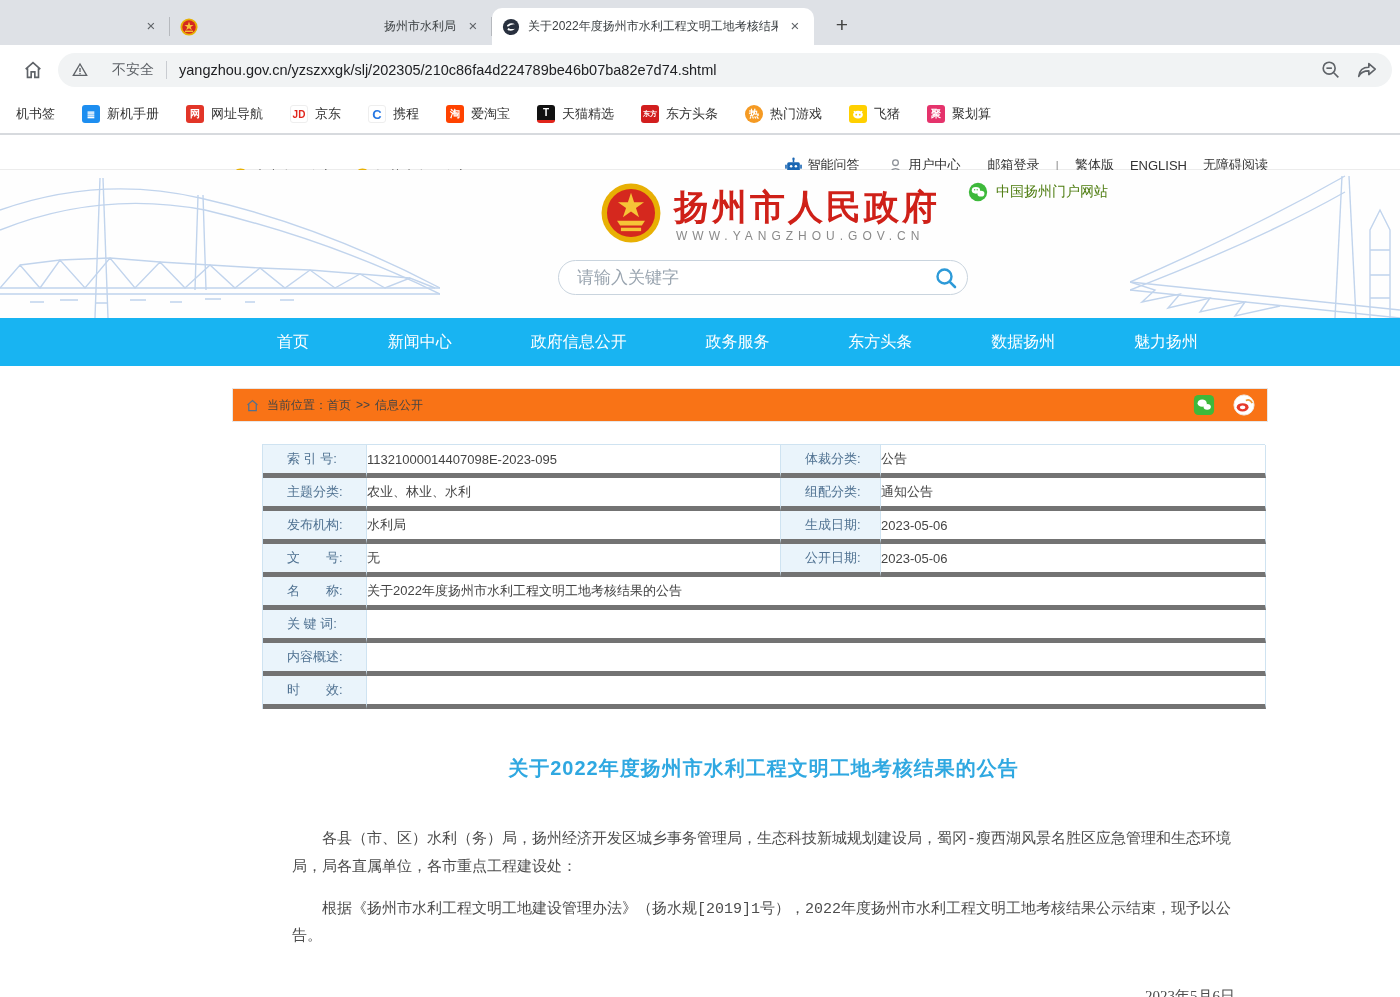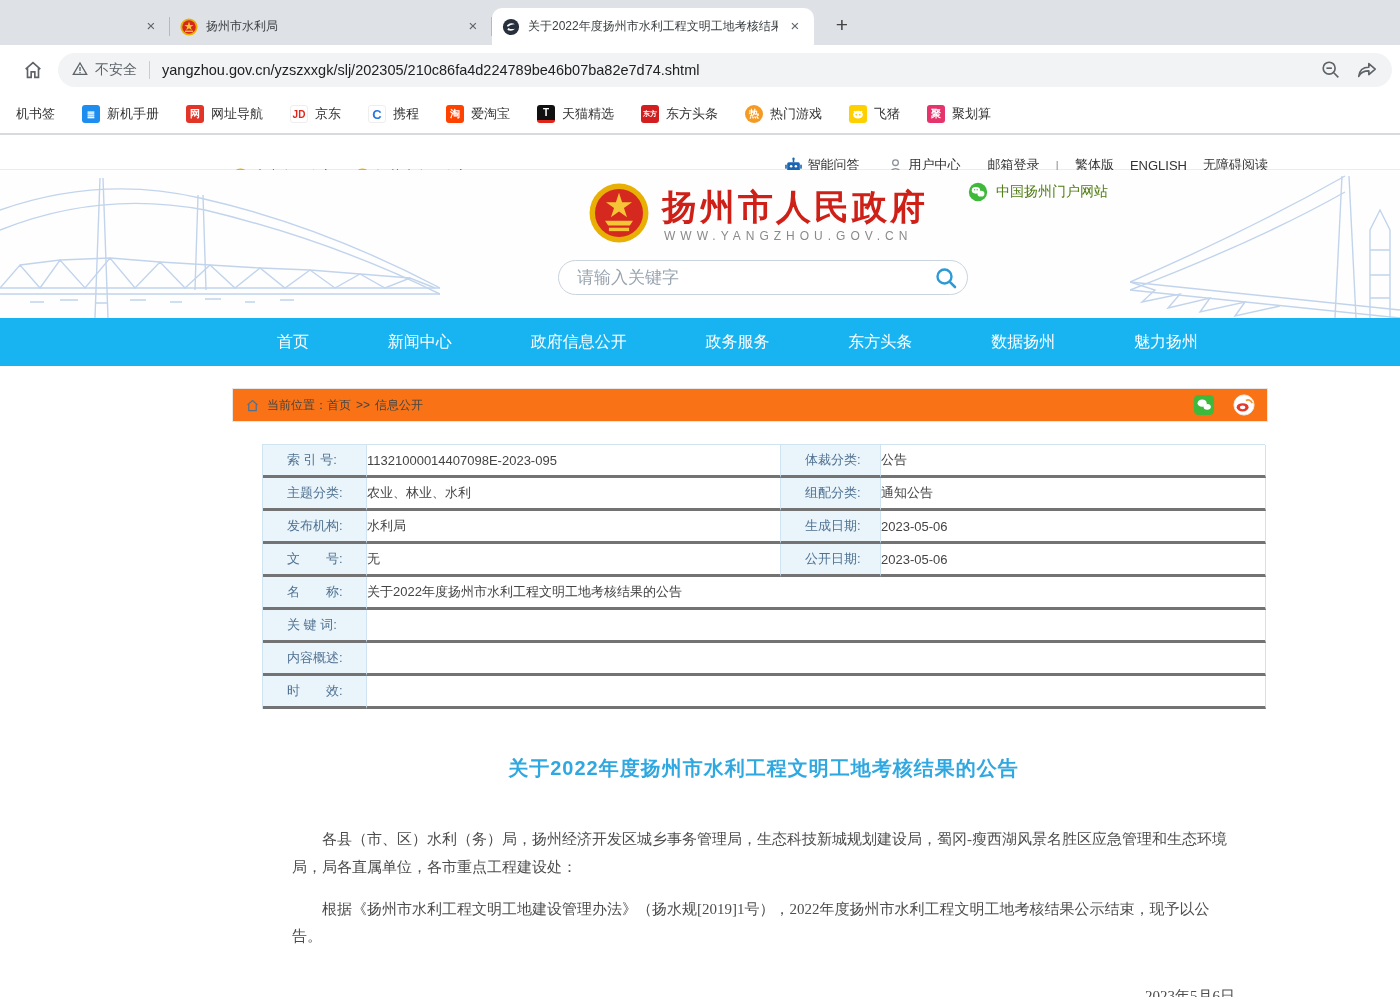--- a/index.html
+++ b/index.html
@@ -7,32 +7,32 @@
               font-family:"Liberation Sans", sans-serif; }
 
   
   .tabstrip { height:45px; background:#dee1e6; position:relative; }
   .tab { position:absolute; top:8px; height:37px; display:flex; align-items:center;
          font-size:12px; color:#3c4043; padding:0 10px; }
   .tab .sep { position:absolute; right:0; top:9px; height:19px; width:1px; background:#b6b9be; }
   .tab-partial { left:0; width:170px; justify-content:flex-end; }
   .tab-2 { left:170px; width:322px; }
   .tab-active { left:492px; width:322px; background:#fff; border-radius:10px 10px 0 0; }
-  .tab-title { flex:1; white-space:nowrap; overflow:hidden; margin:0 8px; }
+  .tab-title { flex:1; white-space:nowrap; overflow:hidden; margin:0 8px;text-align:right; }
   .tab-close { width:18px; height:18px; border-radius:50%; text-align:center; line-height:16px;
                font-size:15px; color:#5f6368; cursor:pointer; flex:0 0 auto; }
   .favicon { width:18px; height:18px; flex:0 0 auto; }
   .newtab-btn { position:absolute; left:828px; top:12px; width:28px; height:28px; font-size:21px;
                 color:#444; text-align:center; line-height:26px; border-radius:50%; }
 
   .toolbar { height:50px; background:#fff; display:flex; align-items:center; padding:0 8px; }
   .home-btn { width:34px; height:34px; margin:0 8px; display:flex; align-items:center; justify-content:center; }
   .omnibox { flex:1; height:34px; background:#f1f3f4; border-radius:17px; display:flex;
              align-items:center; padding:0 14px; }
-  .sec-chip { display:flex; gap:7px; color:#5f6368; font-size:14px;
+  .sec-chip { display:flex; align-items:center; gap:24px; color:#5f6368; font-size:14px;
               border-right:1px solid #c9ccd1; padding-right:12px; margin-right:12px; }
   .url-text { font-size:14.5px; color:#202124; flex:1; white-space:nowrap; overflow:hidden; }
   .omni-icon { width:22px; height:22px; margin-left:14px; flex:0 0 auto; }
 
   .bookmarks { height:40px; background:#fff; display:flex; align-items:center; gap:27px;
                padding-left:16px; border-bottom:2px solid #d7dade; font-size:13px; color:#333; }
   .bm { display:flex; align-items:center; gap:7px; white-space:nowrap; }
   .bm-ico { width:18px; height:18px; border-radius:3px; color:#fff; font-size:10px; font-weight:bold;
             display:flex; align-items:center; justify-content:center; overflow:hidden; }
   .bm-first { margin-left:0; color:#333; }
@@ -41,21 +41,21 @@
   .gov-topbar { height:35px; background:#fff; border-bottom:1px solid #ececec; }
   .wrap { width:1036px; margin-left:232px; position:relative; }
   .topbar-in { display:flex; align-items:flex-end; height:50px; font-size:13px; color:#444; }
   .toplink { display:flex; align-items:center; gap:5px; margin-right:22px; }
   .topbar-right { margin-left:auto; display:flex; align-items:center; gap:16px; color:#333; }
   .topbar-right .divider { color:#999; }
 
   
   .banner { height:148px; position:relative; background:#fefefe; overflow:hidden; }
   .art { position:absolute; top:0; pointer-events:none; opacity:.85; }
-  .logo-row { position:absolute; left:588px; top:12px; display:flex; align-items:flex-start; }
+  .logo-row { position:absolute; left:600px; top:12px; display:flex; align-items:flex-start; }
   .site-title { color:#cf2018; font-size:35px; font-weight:bold; letter-spacing:3px; line-height:1;
                 margin:8px 0 4px 12px; font-family:"Liberation Serif", serif; }
   .site-url { color:#8a8a8a; font-size:12px; letter-spacing:5px; margin-left:14px; }
   .portal-tag { position:absolute; left:968px; top:12px; display:flex; gap:8px; align-items:center;
                 font-size:14px; color:#4d7c0f; }
   .searchbar { position:absolute; left:558px; top:90px; width:410px; height:35px; background:#fff;
                border:1px solid #c9d4de; border-radius:18px; display:flex; align-items:center; padding:0 6px 0 18px; }
   .searchbar input { border:0; outline:0; flex:1; font-size:17px; color:#000000; background:transparent; }
   .searchbar input::placeholder { color:#9aa5b0; }
   .search-btn { width:30px; height:30px; display:flex; align-items:center; justify-content:center; }
@@ -69,30 +69,30 @@
   
   .crumbbar { margin-top:22px; height:34px; background:#f97316; border:1px solid #e7e7e7;
               display:flex; align-items:center; padding:0 12px; font-size:12px; color:#444; }
   .crumbbar a { color:#444; text-decoration:none; }
   .crumb-share { margin-left:auto; display:flex; gap:18px; align-items:center; }
   .share-ico { width:22px; height:22px; }
 
   .meta-table { margin:22px auto 0 30px; width:1003px; display:grid;
                 grid-template-columns:104px 414px 100px 385px;
                 border-top:1px solid #cfe3f1; border-left:1px solid #cfe3f1; font-size:13px; }
-  .mt-cell { border-right:1px solid #cfe3f1; border-bottom:3px solid #737373; height:33px;
+  .mt-cell { border-right:1px solid #cfe3f1; border-bottom:5px solid #737373; height:33px;
              display:flex; align-items:center; }
   .mt-label { background:#eaf4fb; color:#4f7191; padding-left:24px; }
   .mt-value { color:#444; }
   .span3 { grid-column:2 / 5; }
 
   .article { width:1003px; margin-left:30px; font-family:"Liberation Serif", serif; color:#4d4d4d; }
   .article h1 { text-align:center; font-size:20px; color:#2fa8e1; margin-top:46px;
                 font-family:"Liberation Sans", sans-serif; letter-spacing:1px; }
-  .article p { font-size:15px; line-height:1.85; text-indent:2em; margin:0 30px; }
+  .article p { font-size:15px; line-height:1.85; text-indent:2em; margin:0 30px;font-family:Liberation Mono, monospace; }
   .p1 { margin-top:44px !important; }
   .p2 { margin-top:14px !important; }
   .article .date { text-align:right; font-size:15px; margin:36px 30px 0 0; }
 </style>
 </head>
 <body>
 
 <div class="tabstrip">
   <div class="tab tab-partial">
     <span class="tab-close">×</span>

